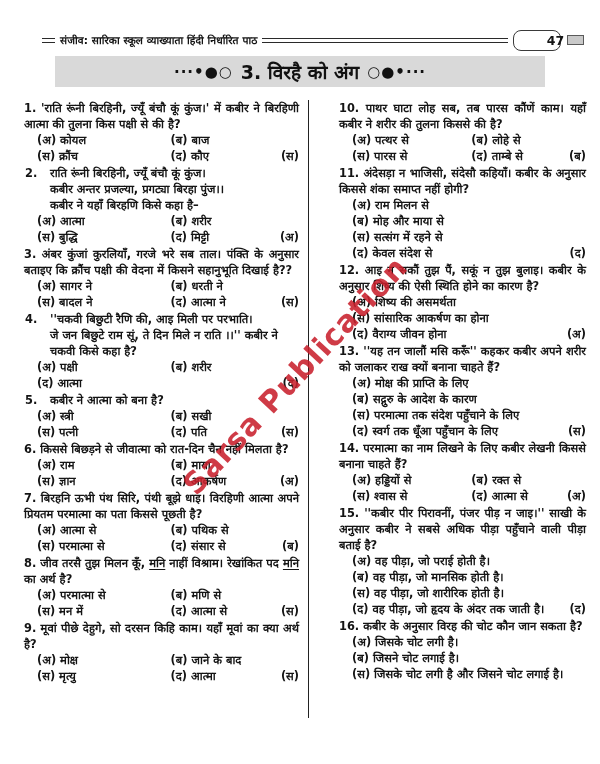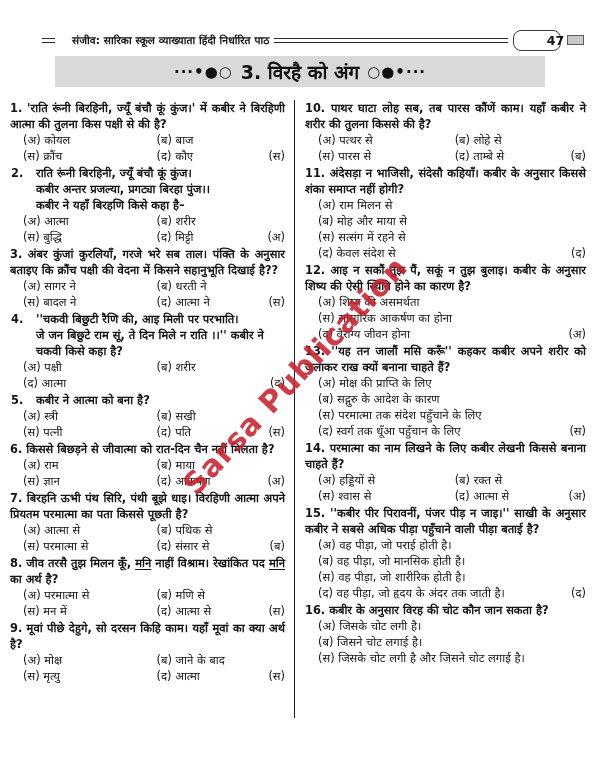--- a/index.html
+++ b/index.html
@@ -5,41 +5,41 @@
   html,body{margin:0;padding:0;background:#ffffff;}
   .page{
     position:relative;width:600px;height:764px;background:#ffffff;overflow:hidden;
     font-family:"DejaVu Sans","Liberation Sans",sans-serif;color:#141414;
   }
   
   .header{position:absolute;top:31px;left:42px;right:16px;height:18px;display:flex;align-items:center;gap:5px;}
   .dline{height:5px;border-top:1.4px solid #2a2a2a;border-bottom:1.4px solid #2a2a2a;box-sizing:border-box;}
   .dline-short{width:13px;}
   .dline-long{flex:1;}
-  .h-label{font-size:10.5px;font-weight:700;white-space:nowrap;letter-spacing:0.1px;margin-left:12px;}
+  .h-label{font-size:10.5px;font-weight:700;white-space:nowrap;letter-spacing:0.1px;}
   .pn-box{width:48px;height:21px;border:1.7px solid #3a3a3a;border-radius:8px;display:flex;align-items:center;justify-content:center;font-size:12.5px;font-weight:700;background:#fff;box-sizing:border-box;padding-left:37px;}
   .pn-tab{width:17px;height:10px;background:#c9c9c9;border:1.3px solid #5a5a5a;box-sizing:border-box;margin-left:1px;}
   
   .titlebar{
     position:absolute;top:56px;left:55px;right:55px;height:31px;background:#d9d9d9;
     display:flex;align-items:center;justify-content:center;gap:8px;
     font-size:19px;font-weight:700;color:#111;
   }
   .title-decor{font-size:15px;letter-spacing:1px;}
   
-  .cols{position:absolute;top:100px;left:10px;right:14px;height:618px;display:flex;}
+  .cols{position:absolute;top:100px;left:24px;right:14px;height:618px;display:flex;gap:20px;}
   .col{box-sizing:border-box;}
   .col-left{width:285px;padding-right:9px;border-right:1.3px solid #222;}
   .col-right{flex:1;padding-left:10px;}
   .q{font-size:11.4px;line-height:16px;margin-bottom:1px;}
   .qtext{font-weight:700;text-align:justify;}
   .qtext u{text-decoration:underline;text-underline-offset:2px;}
   .qlines{position:relative;padding-left:26px;text-align:left;}
   .qnum{position:absolute;left:1px;top:0;}
-  .opts .row{display:flex;padding-left:13px;font-weight:400;align-items:center;}
+  .opts .row{display:flex;padding-left:13px;font-weight:700;align-items:center;}
   .opts2 .o1{width:51%;}
   .opts2 .o2{flex:1;}
   .opts1 .o1{flex:1;}
   .ans{margin-left:auto;padding-left:4px;white-space:nowrap;}
   
   .watermark{
     position:absolute;left:92px;top:358px;width:406px;text-align:center;
     font-size:30px;font-weight:700;letter-spacing:1px;
     transform:rotate(-47deg);transform-origin:center;z-index:6;pointer-events:none;
   }

